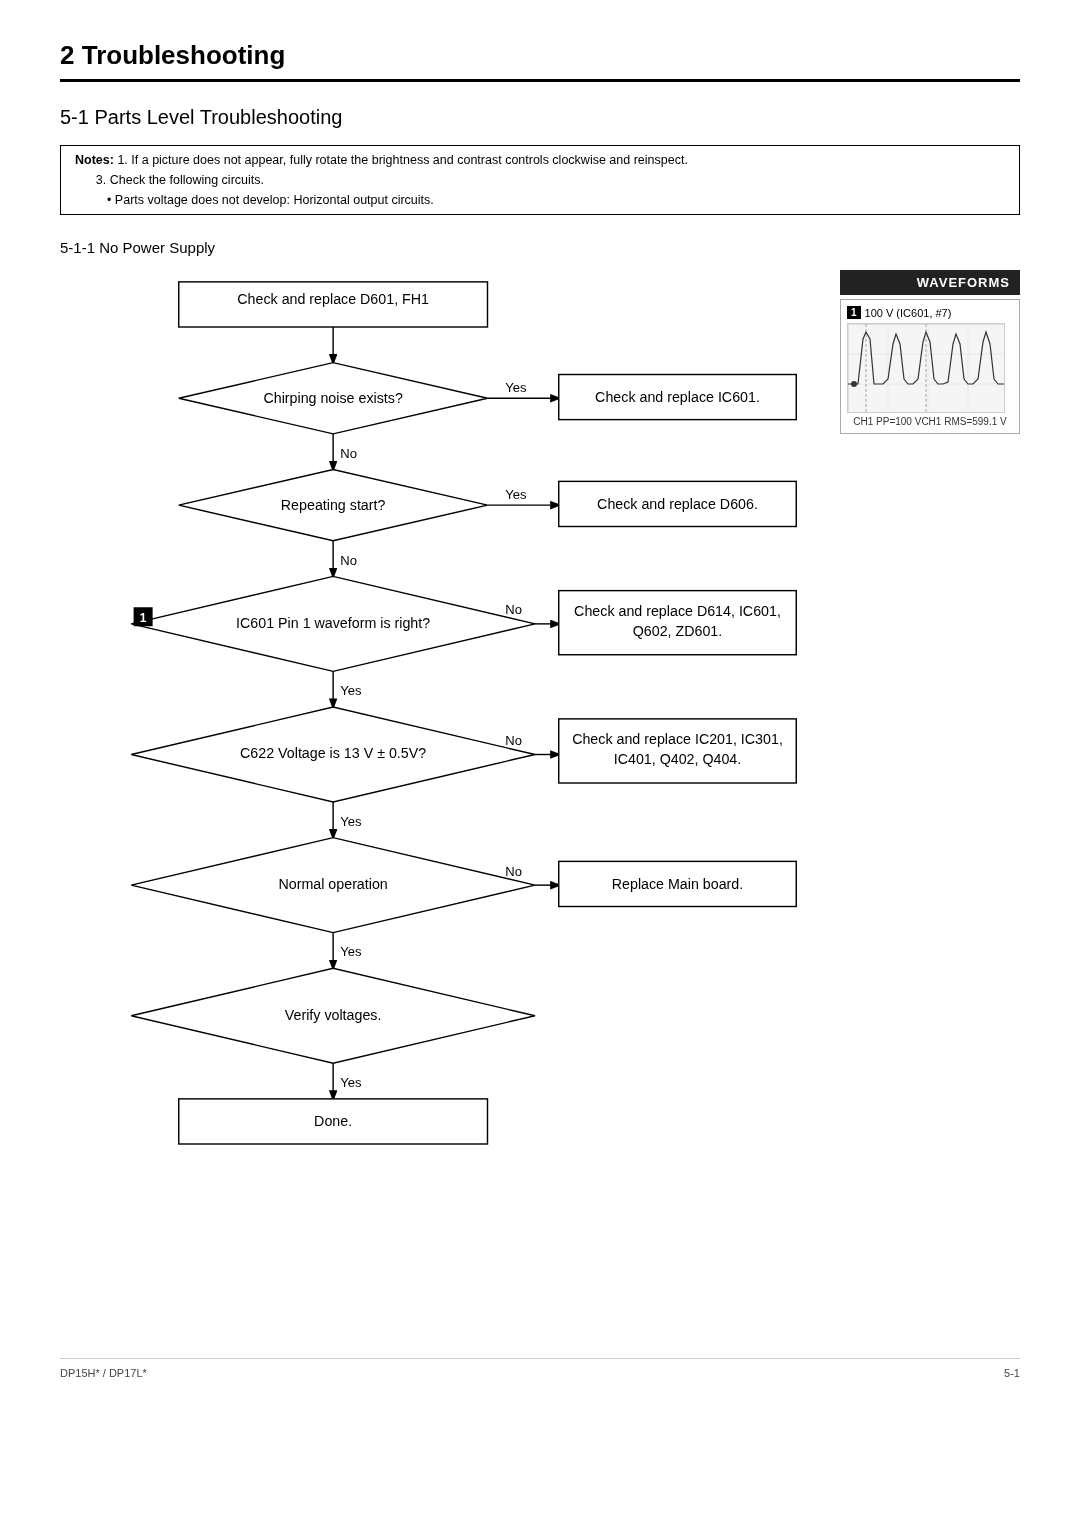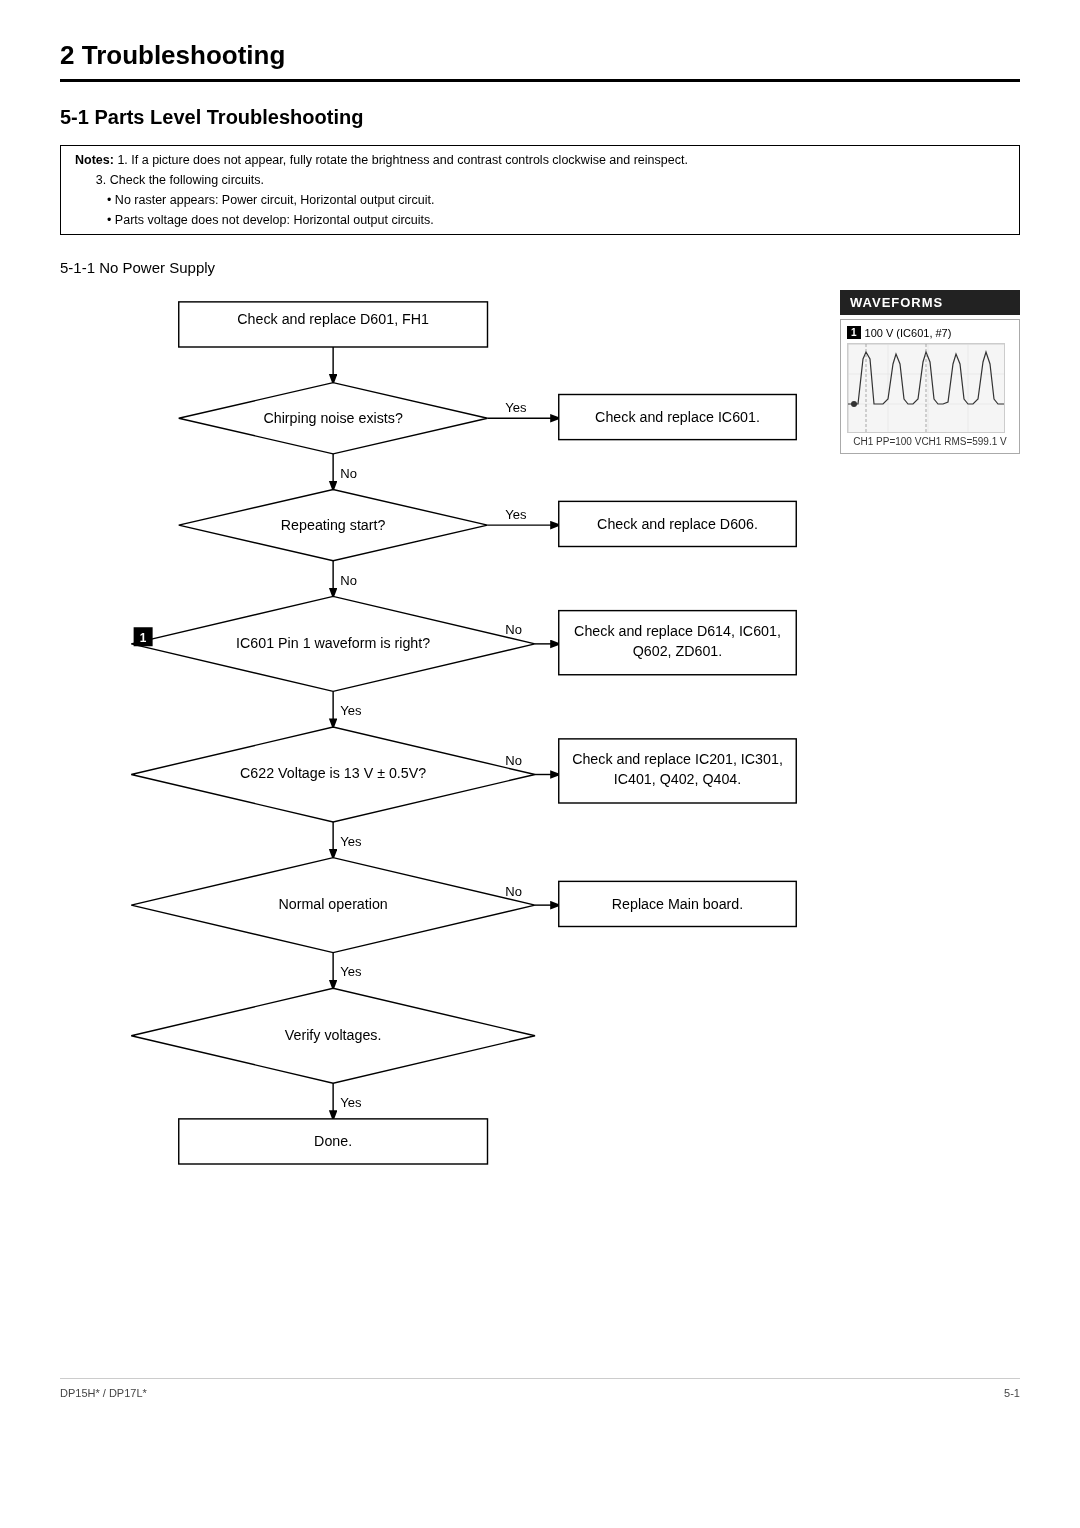--- a/index.html
+++ b/index.html
@@ -16,21 +16,21 @@
     h1.chapter-title {
       font-size: 26px;
       font-weight: bold;
       border-bottom: 3px solid #000;
       padding-bottom: 8px;
       margin-bottom: 24px;
     }
 
     h2.section-title {
       font-size: 20px;
-      font-weight: bold;
+      font-weight: normal;
       margin-bottom: 16px;
     }
 
     h3.subsection-title {
       font-size: 15px;
       font-weight: normal;
       margin-bottom: 14px;
     }
 
     .notes-box {
@@ -70,21 +70,21 @@
       width: 180px;
       flex-shrink: 0;
     }
 
     .waveforms-header {
       background: #222;
       color: #fff;
       font-weight: bold;
       font-size: 13px;
       padding: 5px 10px;
-      text-align: left;
+      text-align: right;
       letter-spacing: 1px;
     }
 
     .waveform-box {
       border: 1px solid #aaa;
       padding: 6px;
       margin-top: 4px;
       font-size: 11px;
     }
 
@@ -144,21 +144,20 @@
 <h1 class="chapter-title">2 Troubleshooting</h1>
 
 <h2 class="section-title">5-1 Parts Level Troubleshooting</h2>
 
 <div class="notes-box">
   <span class="notes-label">Notes:</span>
   <span>1. If a picture does not appear, fully rotate the brightness and contrast controls clockwise and reinspect.</span>
   <br>
   &nbsp;&nbsp;&nbsp;&nbsp;&nbsp;&nbsp;<span>3. Check the following circuits.</span>
   <ul>
-    <li>No raster appears: Power circuit, Horizontal output circuit.</li>
     <li>Parts voltage does not develop: Horizontal output circuits.</li>
   </ul>
 </div>
 
 <h3 class="subsection-title">5-1-1 No Power Supply</h3>
 
 <div class="flowchart-section">
 
   <div class="flowchart-main">
     <svg class="flowchart-svg" viewBox="0 0 640 860" xmlns="http://www.w3.org/2000/svg">

